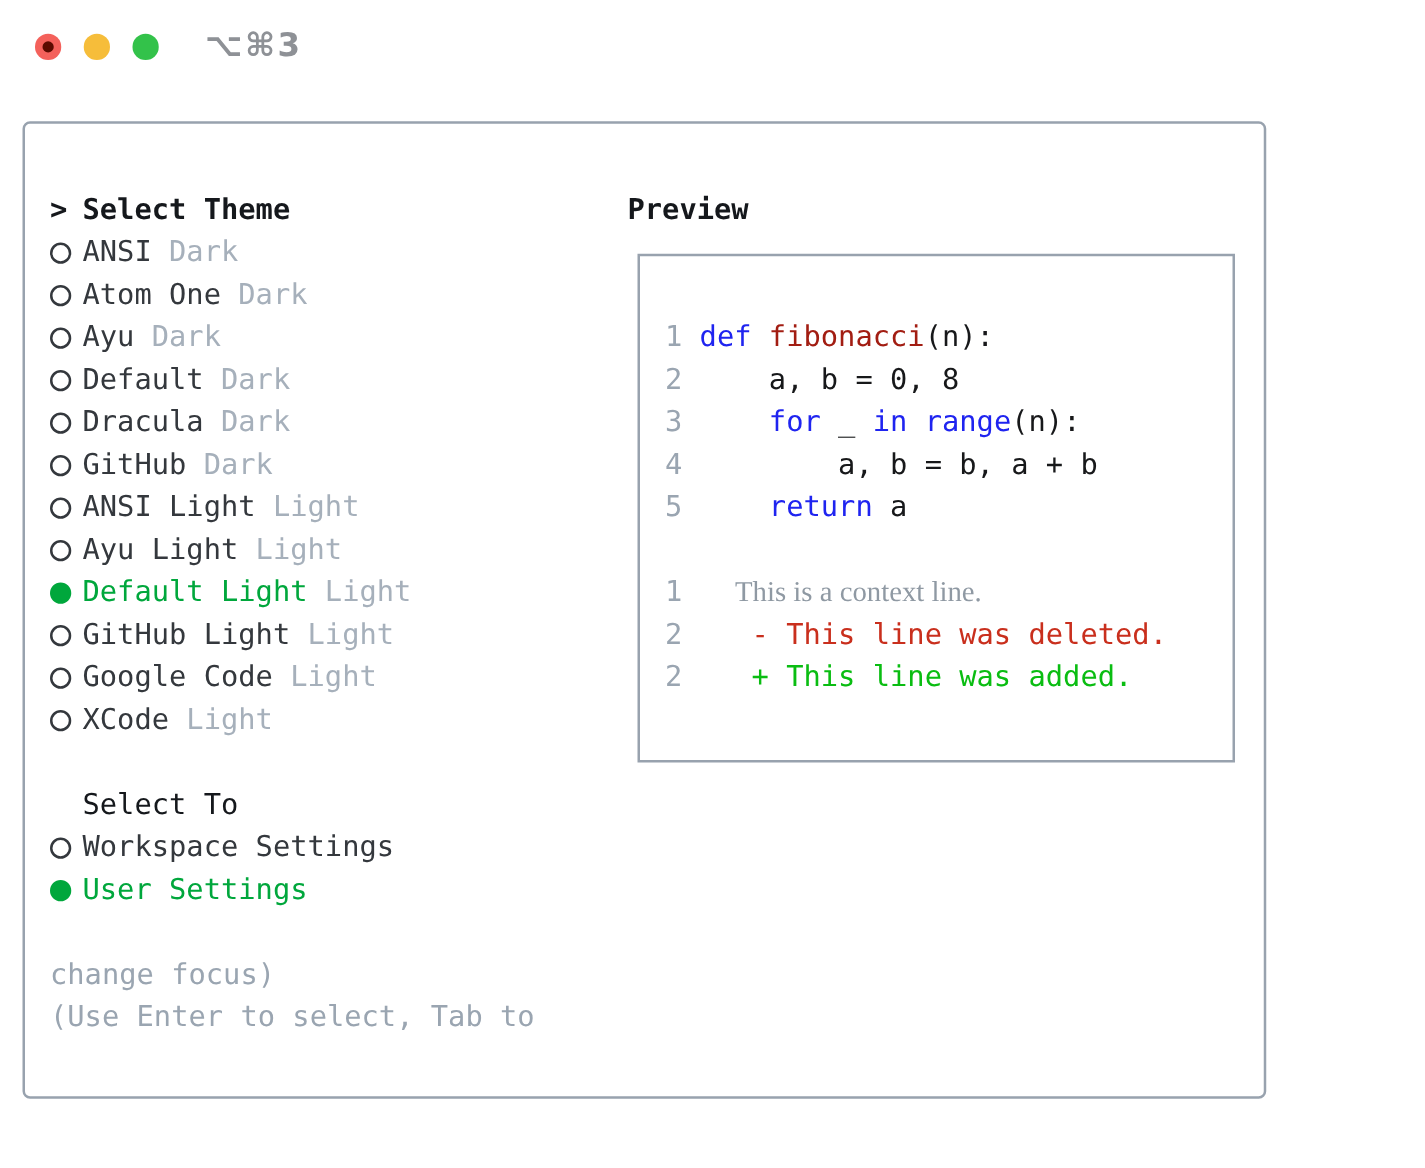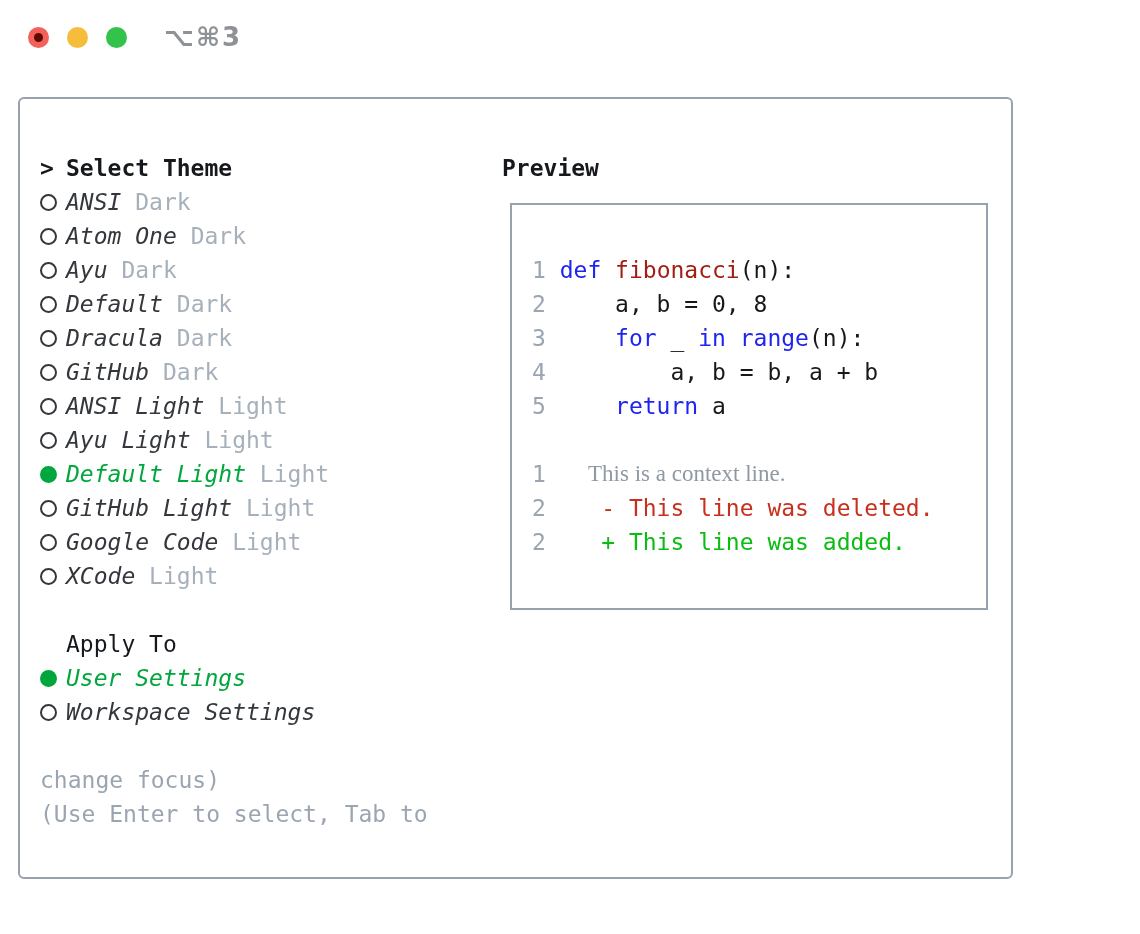--- a/index.html
+++ b/index.html
@@ -33,21 +33,21 @@
   .row{display:flex;align-items:center;height:34px;font-size:23px;white-space:pre;}
   .icon-col{width:26px;flex:0 0 26px;display:flex;align-items:center;}
   .radio{
     width:13px;height:13px;border:2px solid var(--text-dark);border-radius:50%;
     box-sizing:content-box;
   }
   .radio.sel{background:var(--ui-selected-green);border-color:var(--ui-selected-green);}
   .left-col{position:absolute;left:20px;top:52px;width:440px;}
   .prompt-row{font-weight:bold;color:var(--heading-black);}
   .prompt-char{width:26px;flex:0 0 26px;}
-  .item-name{color:var(--text-dark);font-style:italic;}
+  .item-name{color:var(--text-dark);}
   .item-name.sel{color:var(--ui-selected-green);}
   .item-tag{color:var(--tag-gray);text-align:right;}
   .spacer{height:34px;}
   .apply-title{color:var(--heading-black);}
   .help{color:var(--muted-gray);font-size:23px;height:34px;display:flex;align-items:center;white-space:pre;}
   
   .preview-title{
     position:absolute;left:482px;top:52px;height:34px;display:flex;align-items:center;
     font-size:23px;font-weight:bold;color:var(--heading-black);
   }
@@ -94,25 +94,25 @@
           <div class="row"><span class="icon-col"><span class="radio"></span></span><span class="item-name">GitHub</span><span class="item-tag"> Dark</span></div>
           <div class="row"><span class="icon-col"><span class="radio"></span></span><span class="item-name">ANSI Light</span><span class="item-tag"> Light</span></div>
           <div class="row"><span class="icon-col"><span class="radio"></span></span><span class="item-name">Ayu Light</span><span class="item-tag"> Light</span></div>
           <div class="row"><span class="icon-col"><span class="radio sel"></span></span><span class="item-name sel">Default Light</span><span class="item-tag"> Light</span></div>
           <div class="row"><span class="icon-col"><span class="radio"></span></span><span class="item-name">GitHub Light</span><span class="item-tag"> Light</span></div>
           <div class="row"><span class="icon-col"><span class="radio"></span></span><span class="item-name">Google Code</span><span class="item-tag"> Light</span></div>
           <div class="row"><span class="icon-col"><span class="radio"></span></span><span class="item-name">XCode</span><span class="item-tag"> Light</span></div>
         </div>
       <div class="spacer"></div>
       <div class="row">
-        <span class="icon-col"></span><span class="apply-title">Apply To</span>
+        <span class="icon-col"></span><span class="apply-title">Select To</span>
       </div>
       <div id="apply-list">
+          <div class="row"><span class="icon-col"><span class="radio"></span></span><span class="item-name">Workspace Settings</span></div>
           <div class="row"><span class="icon-col"><span class="radio sel"></span></span><span class="item-name sel">User Settings</span></div>
-          <div class="row"><span class="icon-col"><span class="radio"></span></span><span class="item-name">Workspace Settings</span></div>
         </div>
       <div class="spacer"></div>
       <div class="help">change focus)</div>
       <div class="help">(Use Enter to select, Tab to</div>
     </div>
 
     <div class="preview-title">Preview</div>
 
     <div class="preview-box">
       <div class="code-lines" id="code-lines">

